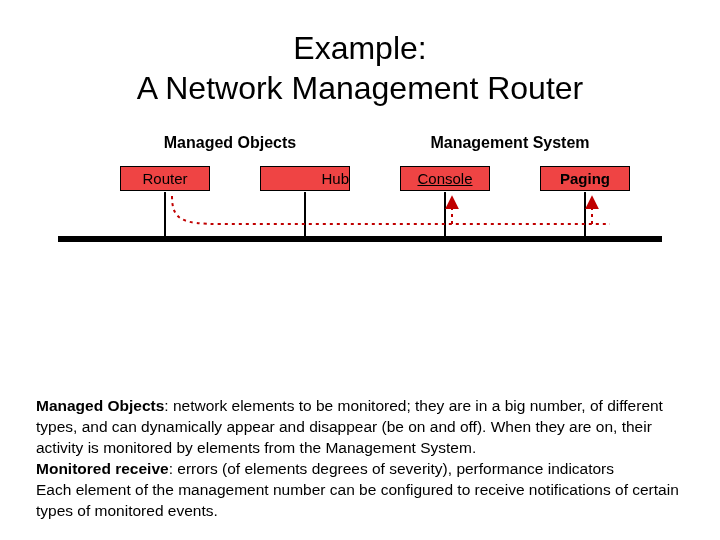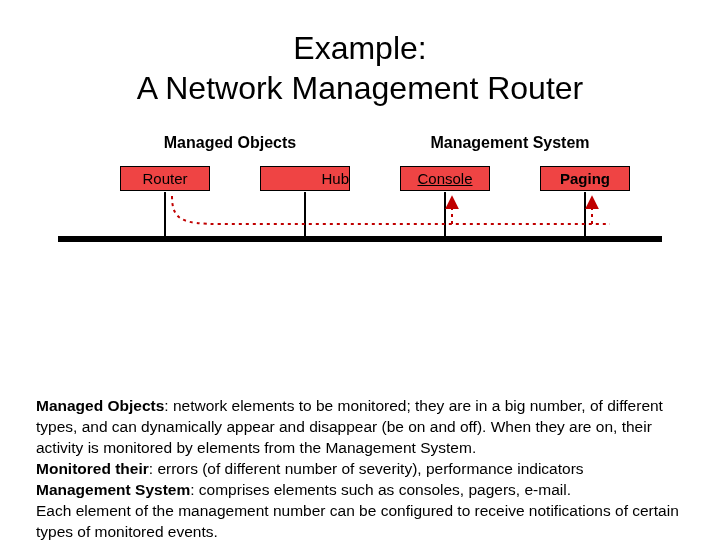--- a/index.html
+++ b/index.html
@@ -108,19 +108,16 @@
     <line x1="452" y1="100" x2="452" y2="74" stroke="#c00000" stroke-width="2" stroke-dasharray="3 4" marker-end="url(#arrRed)"></line>
     <line x1="592" y1="100" x2="592" y2="74" stroke="#c00000" stroke-width="2" stroke-dasharray="3 4" marker-end="url(#arrRed)"></line>
   </svg>
 </div>
 
 <div class="desc">
   <p>
     <b>Managed Objects</b><span>:  network elements to be monitored; they are in a big number, of different types, and can dynamically appear and disappear (be on and off). When they are on, their activity is  monitored by  elements from the Management System.</span>
   </p>
   <p>
-    <b>Monitored their</b><span>: errors (of different number of severity),  performance indicators</span>
-  </p>
-  <p>
-    <b>Management System</b><span>: comprises elements such as  consoles, pagers, e-mail.</span>
+    <b>Monitored receive</b><span>: errors (of elements degrees of severity),  performance indicators</span>
   </p>
   <p>Each element of the management number can be configured  to receive notifications of certain types of monitored events.</p>
 </div>
 
 </body></html>

